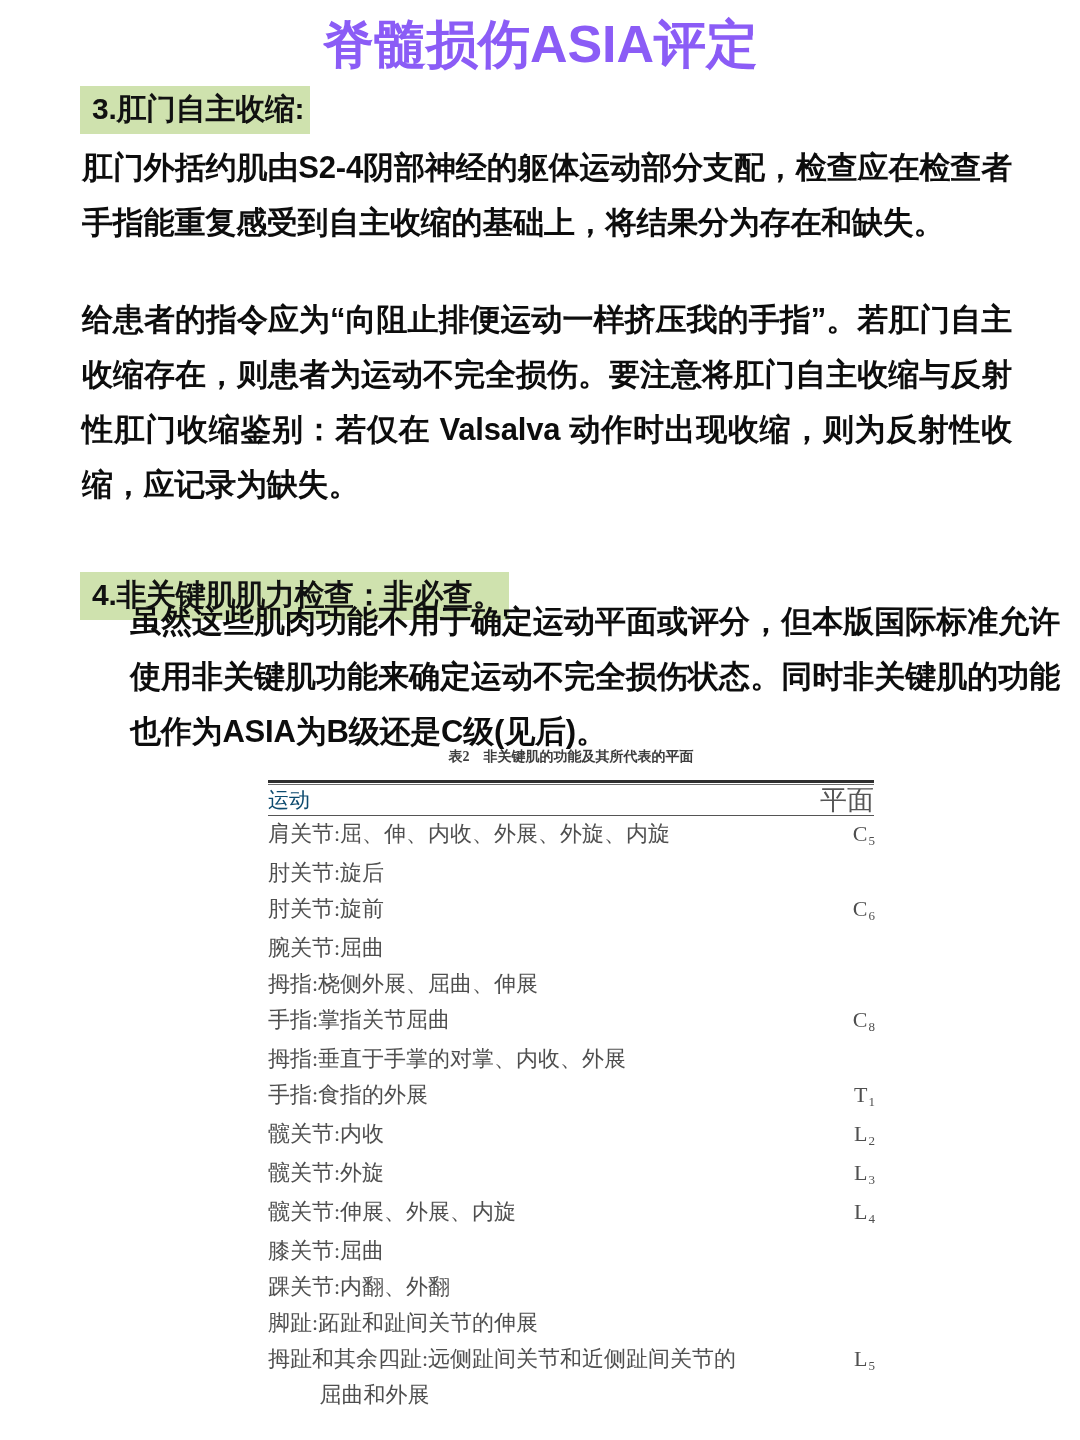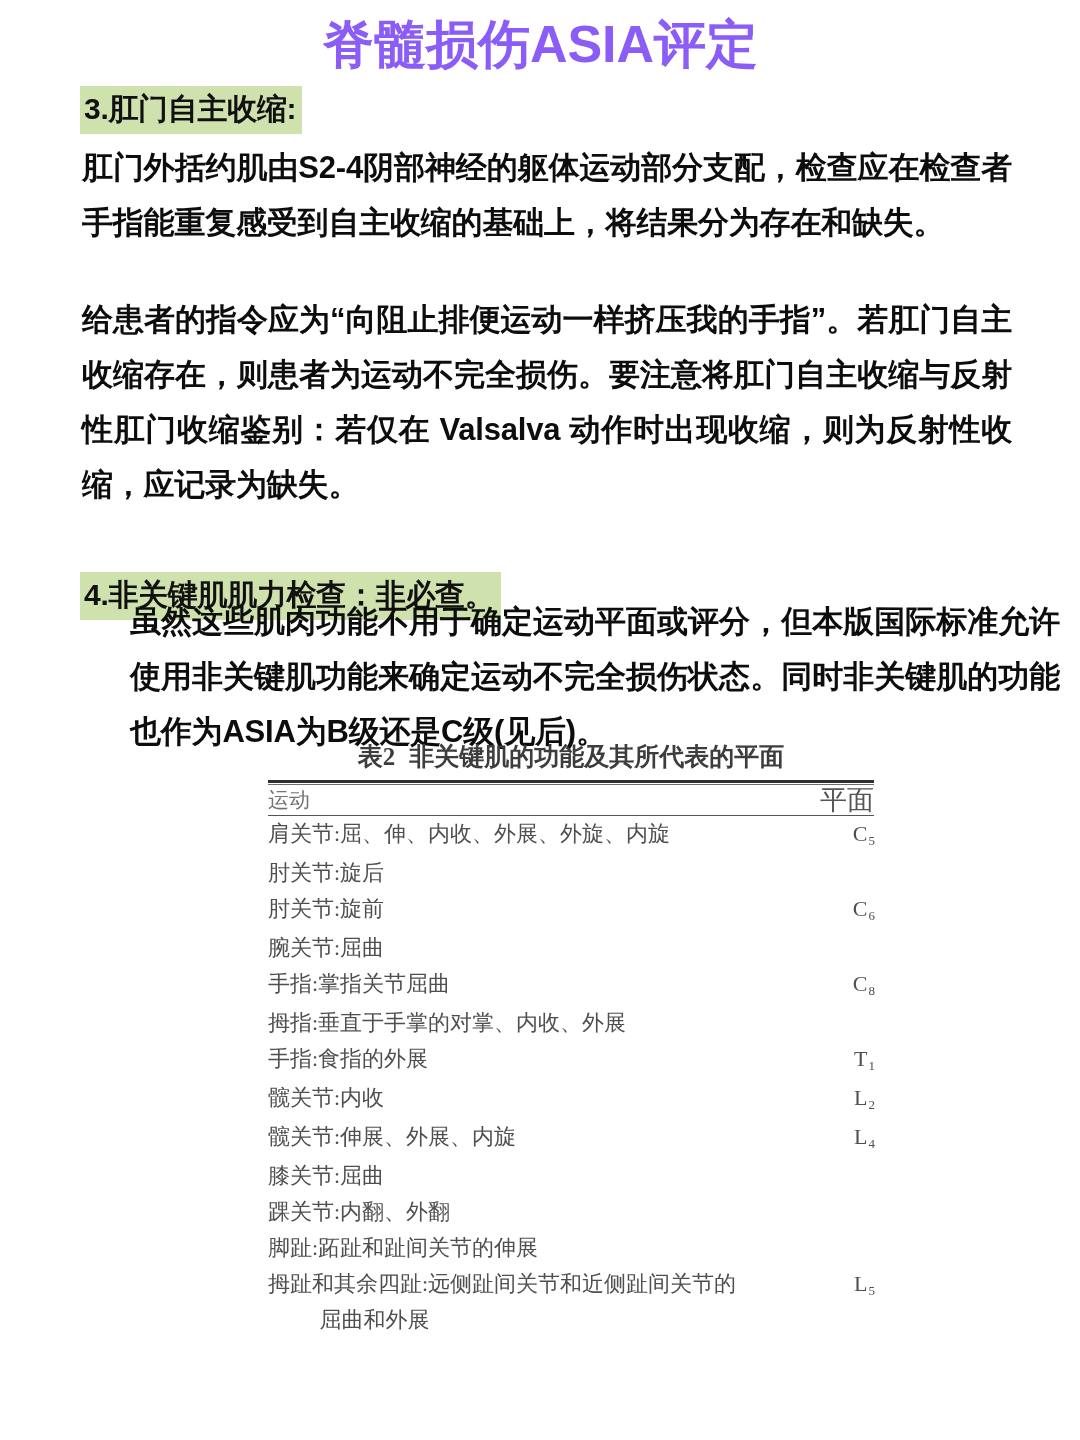--- a/index.html
+++ b/index.html
@@ -34,21 +34,21 @@
 
   
   .section-heading {
     position: absolute;
     left: 80px;
     font-size: 30px;
     line-height: 44px;
     font-weight: bold;
     color: #111111;
     background: #cfe2ae;
-    padding: 1px 6px 3px 4px;
+    padding: 1px 6px 3px 12px;
     display: inline-block;
     white-space: nowrap;
     letter-spacing: -0.3px;
   }
   #heading-3 { top: 86px; }
   #heading-4 { top: 540px; margin-top: 32px; }
 
   
   .body-block {
     position: absolute;
@@ -73,21 +73,21 @@
   .table-insert {
     position: absolute;
     top: 742px;
     left: 268px;
     width: 606px;
     font-family: "Liberation Serif", "DejaVu Serif", serif;
     color: #4a4a4a;
   }
   .table-caption {
     text-align: center;
-    font-size: 25px;
+    font-size: 14px;
     line-height: 30px;
     font-weight: bold;
     color: #3d3d3d;
     margin-bottom: 8px;
     white-space: nowrap;
   }
   .table-caption .cap-num {
     margin-right: 14px;
   }
   .rule-top {
@@ -107,21 +107,21 @@
   }
   .tbl th, .tbl td {
     padding: 0;
     vertical-align: top;
   }
   .th-move {
     text-align: left;
     padding: 7px 0 8px 52px;
     font-size: 21px;
     font-weight: normal;
-    color: #737373;
+    color: #0c4a6e;
     line-height: 30px;
   }
   .th-level {
     text-align: right;
     padding: 7px 2px 8px 0;
     font-size: 27px;
     font-weight: normal;
     color: #555555;
     line-height: 30px;
     width: 110px;
@@ -207,36 +207,44 @@
         </tr>
         <tr>
           <td class="row-move">肘关节:旋前</td>
           <td class="row-level">C<sub>6</sub></td>
         </tr>
         <tr>
           <td class="row-move">腕关节:屈曲</td>
           <td class="row-level">&nbsp;</td>
         </tr>
         <tr>
+          <td class="row-move">拇指:桡侧外展、屈曲、伸展</td>
+          <td class="row-level">&nbsp;</td>
+        </tr>
+        <tr>
           <td class="row-move">手指:掌指关节屈曲</td>
           <td class="row-level">C<sub>8</sub></td>
         </tr>
         <tr>
           <td class="row-move">拇指:垂直于手掌的对掌、内收、外展</td>
           <td class="row-level">&nbsp;</td>
         </tr>
         <tr>
           <td class="row-move">手指:食指的外展</td>
           <td class="row-level">T<sub>1</sub></td>
         </tr>
         <tr>
           <td class="row-move">髋关节:内收</td>
           <td class="row-level">L<sub>2</sub></td>
         </tr>
         <tr>
+          <td class="row-move">髋关节:外旋</td>
+          <td class="row-level">L<sub>3</sub></td>
+        </tr>
+        <tr>
           <td class="row-move">髋关节:伸展、外展、内旋</td>
           <td class="row-level">L<sub>4</sub></td>
         </tr>
         <tr>
           <td class="row-move">膝关节:屈曲</td>
           <td class="row-level">&nbsp;</td>
         </tr>
         <tr>
           <td class="row-move">踝关节:内翻、外翻</td>
           <td class="row-level">&nbsp;</td>

